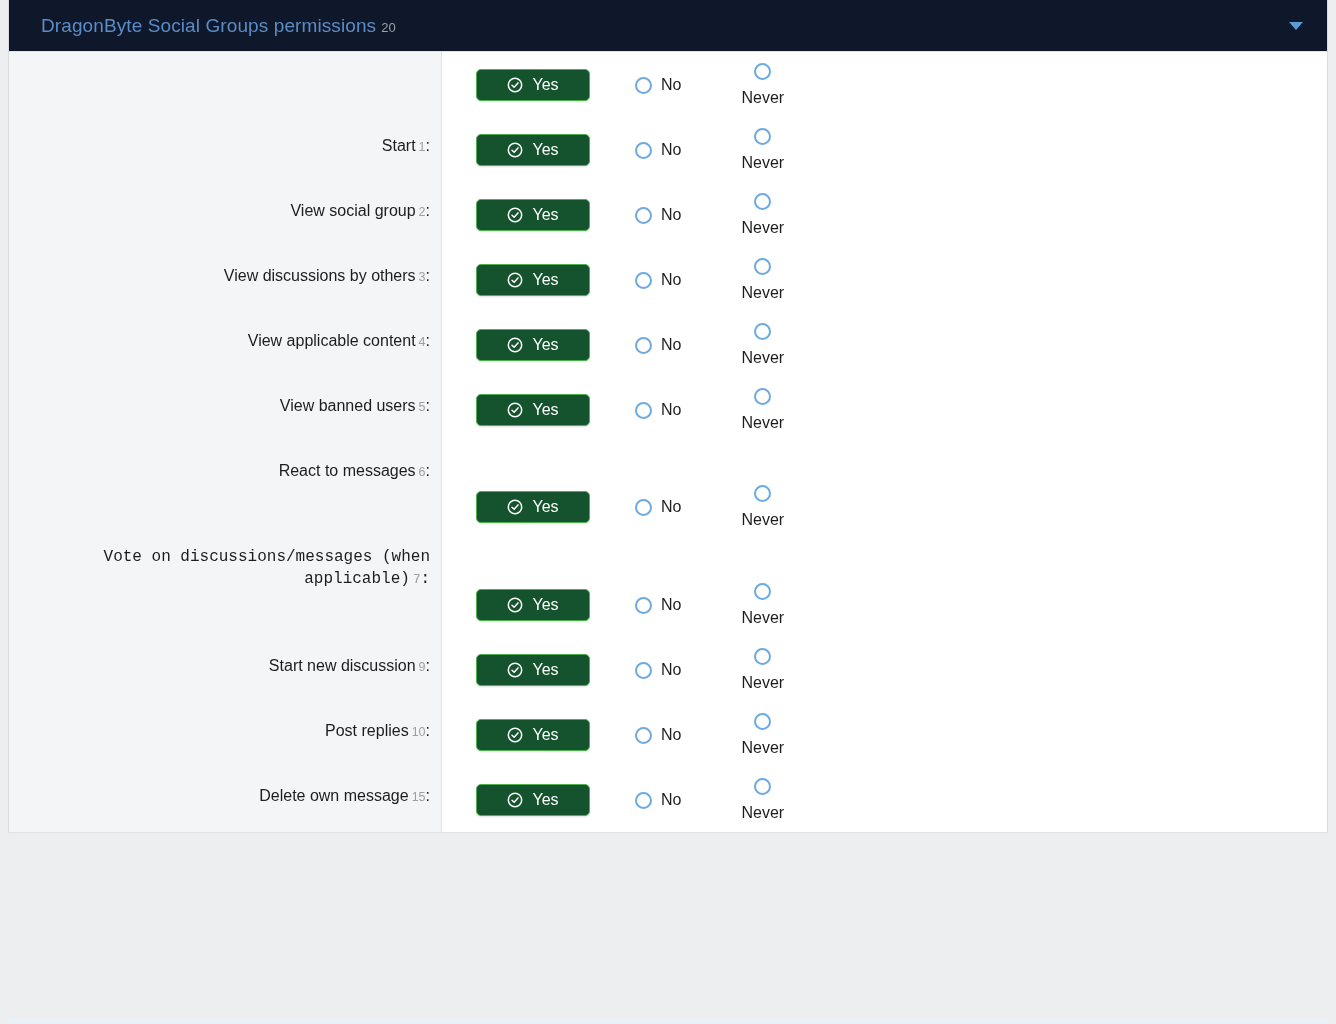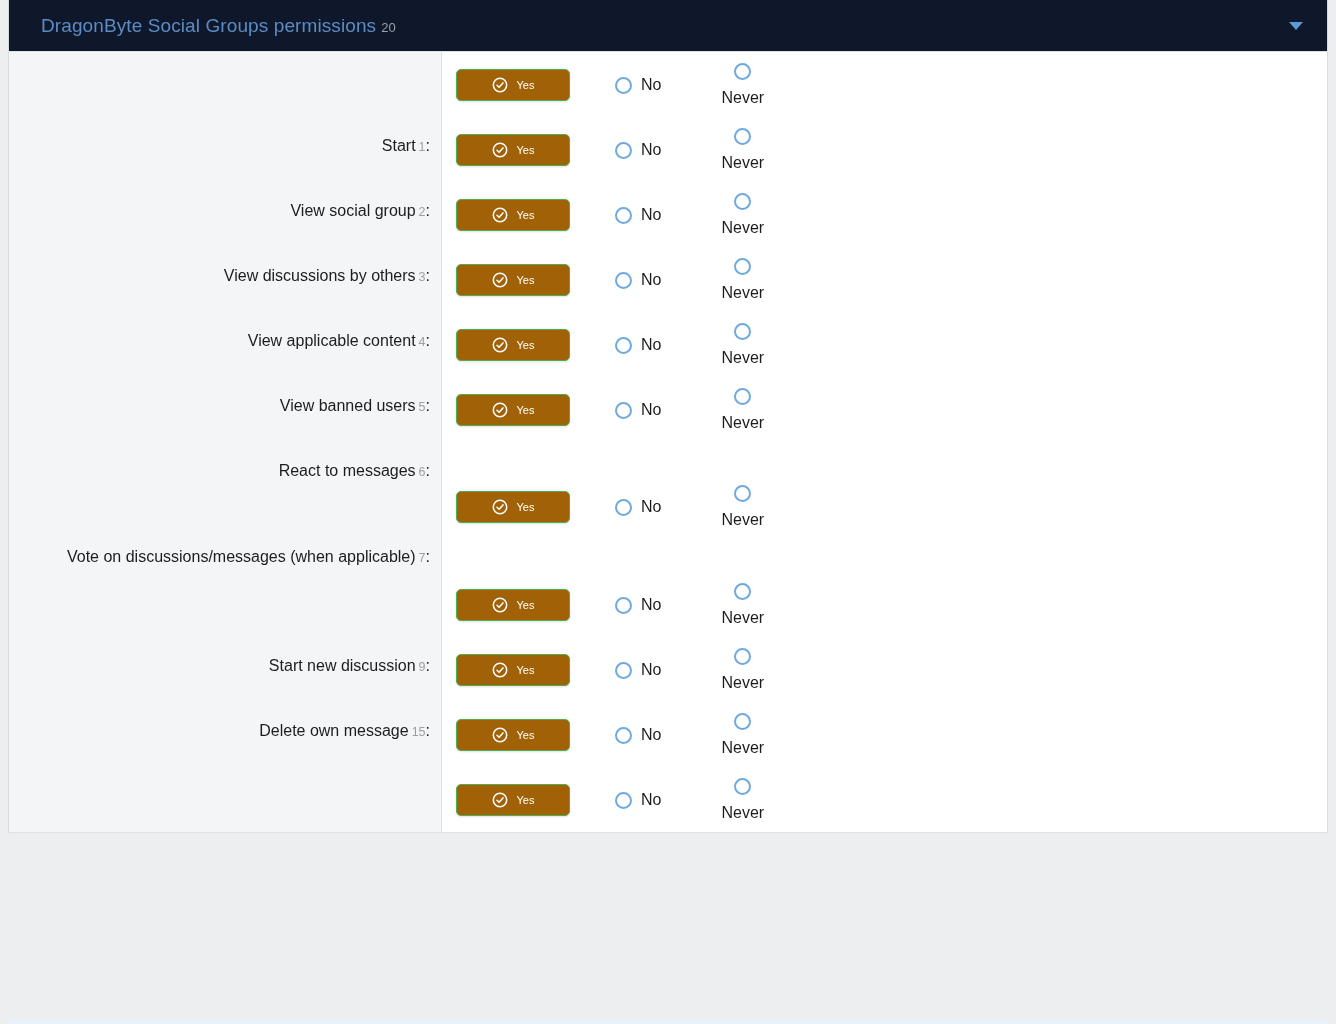--- a/index.html
+++ b/index.html
@@ -94,21 +94,21 @@
 
   .ctl-cell {
     flex: 1 1 auto;
     padding-left: 14px;
     display: flex;
     align-items: center;
   }
 
   
   .r-h65 { height: 65px; }
-  .r-h130 { height: 130px; }
+  .r-h130 { height: 130px; font-family: Liberation Mono, monospace; }
 
   .lbl-mid65  { padding-top: 21px; }
   .lbl-wrap130 { padding-top: 42px; }
 
   .ctl-h65 { height: 65px; }
   .ctl-h130 { height: 130px; }
 
   
   .quickset-strip { height: 62px; display: flex; align-items: center; }
   .lbl-blank { width: 433px; flex: 0 0 433px; height: 62px; }
@@ -135,33 +135,34 @@
     border-left: 5px solid transparent;
     border-right: 5px solid transparent;
     border-top: 6px solid #4a78b5;
   }
 
   
   .yes-btn {
     height: 32px;
     min-width: 114px;
     padding: 0 16px;
-    background: #a16207;
+    background: #14532d;
     border: 1px solid #4faf4f;
     border-radius: 5px;
     color: #ffffff;
-    font-size: 11px;
+    font-size: 16px;
     font-family: "Liberation Sans", sans-serif;
     display: inline-flex;
     align-items: center;
     justify-content: center;
     gap: 9px;
     cursor: pointer;
     box-shadow: 0 1px 2px rgba(0,0,0,0.12);
     white-space: nowrap;
+    margin-left: 20px;
   }
   .yes-btn.wide { min-width: 125px; }
   .check-ico { display: block; }
 
   
   .radio-opt {
     display: inline-flex;
     align-items: center;
     gap: 9px;
     cursor: pointer;
@@ -247,20 +248,21 @@
       <div class="label-col" id="label-col">
         <div class="lbl-blank"></div>
       <div class="lbl-cell r-h65 lbl-mid65"><span>Start</span><span class="lbl-num">1</span><span class="lbl-colon">:</span></div>
           <div class="lbl-cell r-h65 lbl-mid65"><span>View social group</span><span class="lbl-num">2</span><span class="lbl-colon">:</span></div>
           <div class="lbl-cell r-h65 lbl-mid65"><span>View discussions by others</span><span class="lbl-num">3</span><span class="lbl-colon">:</span></div>
           <div class="lbl-cell r-h65 lbl-mid65"><span>View applicable content</span><span class="lbl-num">4</span><span class="lbl-colon">:</span></div>
           <div class="lbl-cell r-h65 lbl-mid65"><span>View banned users</span><span class="lbl-num">5</span><span class="lbl-colon">:</span></div>
           <div class="lbl-cell r-h65 lbl-mid65"><span>React to messages</span><span class="lbl-num">6</span><span class="lbl-colon">:</span></div>
           <div class="lbl-cell r-h130 lbl-wrap130"><span>Vote on discussions/messages (when applicable)</span><span class="lbl-num">7</span><span class="lbl-colon">:</span></div>
           <div class="lbl-cell r-h65 lbl-mid65"><span>Start new discussion</span><span class="lbl-num">9</span><span class="lbl-colon">:</span></div>
+          <div class="lbl-cell r-h65 lbl-mid65"><span>Post replies</span><span class="lbl-num">10</span><span class="lbl-colon">:</span></div>
           <div class="lbl-cell r-h65 lbl-mid65"><span>Delete own message</span><span class="lbl-num">15</span><span class="lbl-colon">:</span></div>
         </div>
 
       <div class="control-col" id="control-col">
       <div class="ctl-cell ctl-h65">
             <button class="yes-btn">
               <svg class="check-ico" width="16" height="16" viewBox="0 0 16 16">
                 <circle cx="8" cy="8" r="6.7" fill="none" stroke="#ffffff" stroke-width="1.5"></circle>
                 <path d="M5 8.2 L7.1 10.2 L11 5.9" fill="none" stroke="#ffffff" stroke-width="1.5" stroke-linecap="round" stroke-linejoin="round"></path>
               </svg>

